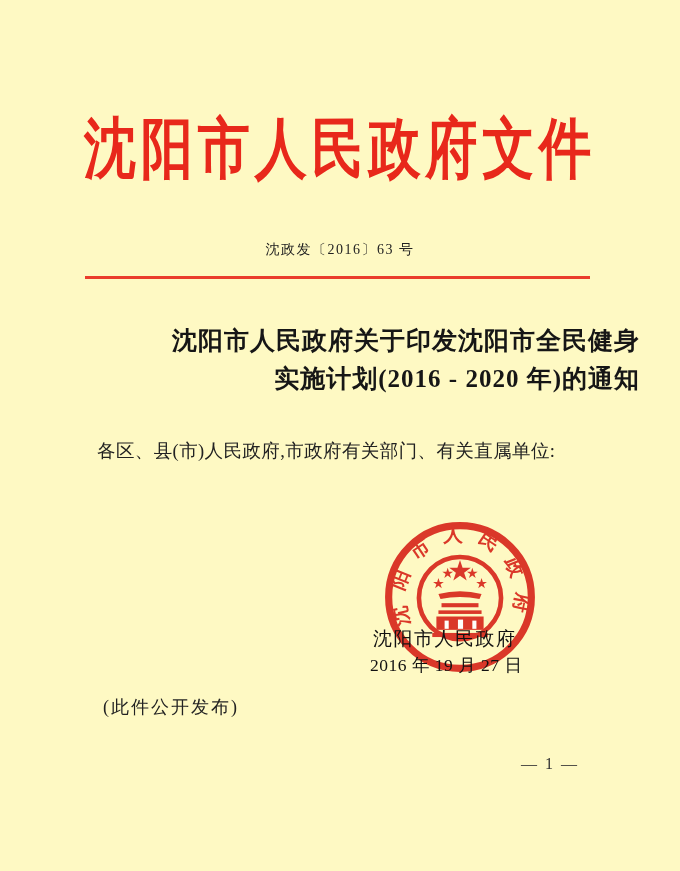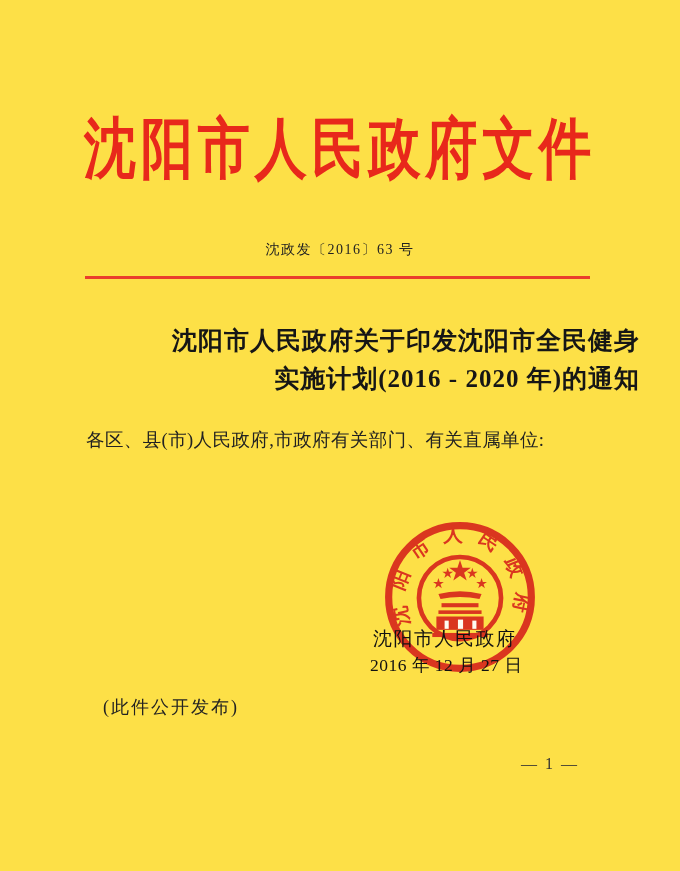--- a/index.html
+++ b/index.html
@@ -6,21 +6,21 @@
     --header-red:#e8281b;
     --line-red:#ea3d2c;
     --seal-red:#d8281c;
     --text-black:#1c1c1c;
   }
   html,body{margin:0;padding:0;background:#ffffff;}
   .page{
     position:relative;
     width:680px;height:871px;
     margin:0 auto;
-    background:#fde047;
+    background:#fef9c3;
     border-right:1px solid #d9d9d9;
     overflow:hidden;
     font-family:"Liberation Serif","DejaVu Serif",serif;
     color:var(--text-black);
   }
   .letterhead{
     position:absolute;top:104px;left:0;width:680px;
     text-align:center;
     color:var(--header-red);
   }
@@ -55,21 +55,21 @@
     color:#161616;
   }
   .body-text{
     position:absolute;top:421px;left:85px;width:510px;
     font-size:18.5px;
     line-height:37px;
     letter-spacing:0.4px;
     text-align:justify;
     color:#222;
   }
-  .body-text p{margin:1px;}
+  .body-text p{margin:12px;}
   .body-text p.indent{text-indent:2em;}
   .seal{
     position:absolute;left:383px;top:520px;width:154px;height:154px;
     opacity:0.92;
   }
   .signature{
     position:absolute;left:373px;top:626px;width:220px;
     font-size:19px;
     letter-spacing:1.5px;
     color:#121212;
@@ -143,19 +143,19 @@
       <rect x="52" y="94" width="46" height="13"></rect>
       <rect x="60" y="98" width="4" height="8" fill="#ffffff"></rect>
       <rect x="73" y="97" width="5" height="9" fill="#ffffff"></rect>
       <rect x="87" y="98" width="4" height="8" fill="#ffffff"></rect>
       <rect x="48" y="110" width="54" height="4"></rect>
     </g>
   </svg>
 
   <div class="signature">沈阳市人民政府</div>
 
-  <div class="issue-date">2016 年 12 月 27 日</div>
+  <div class="issue-date">2016 年 19 月 27 日</div>
 
   <div class="public-note">(此件公开发布)</div>
 
   <div class="page-number">— 1 —</div>
 
 </div>
 
 </body></html>

